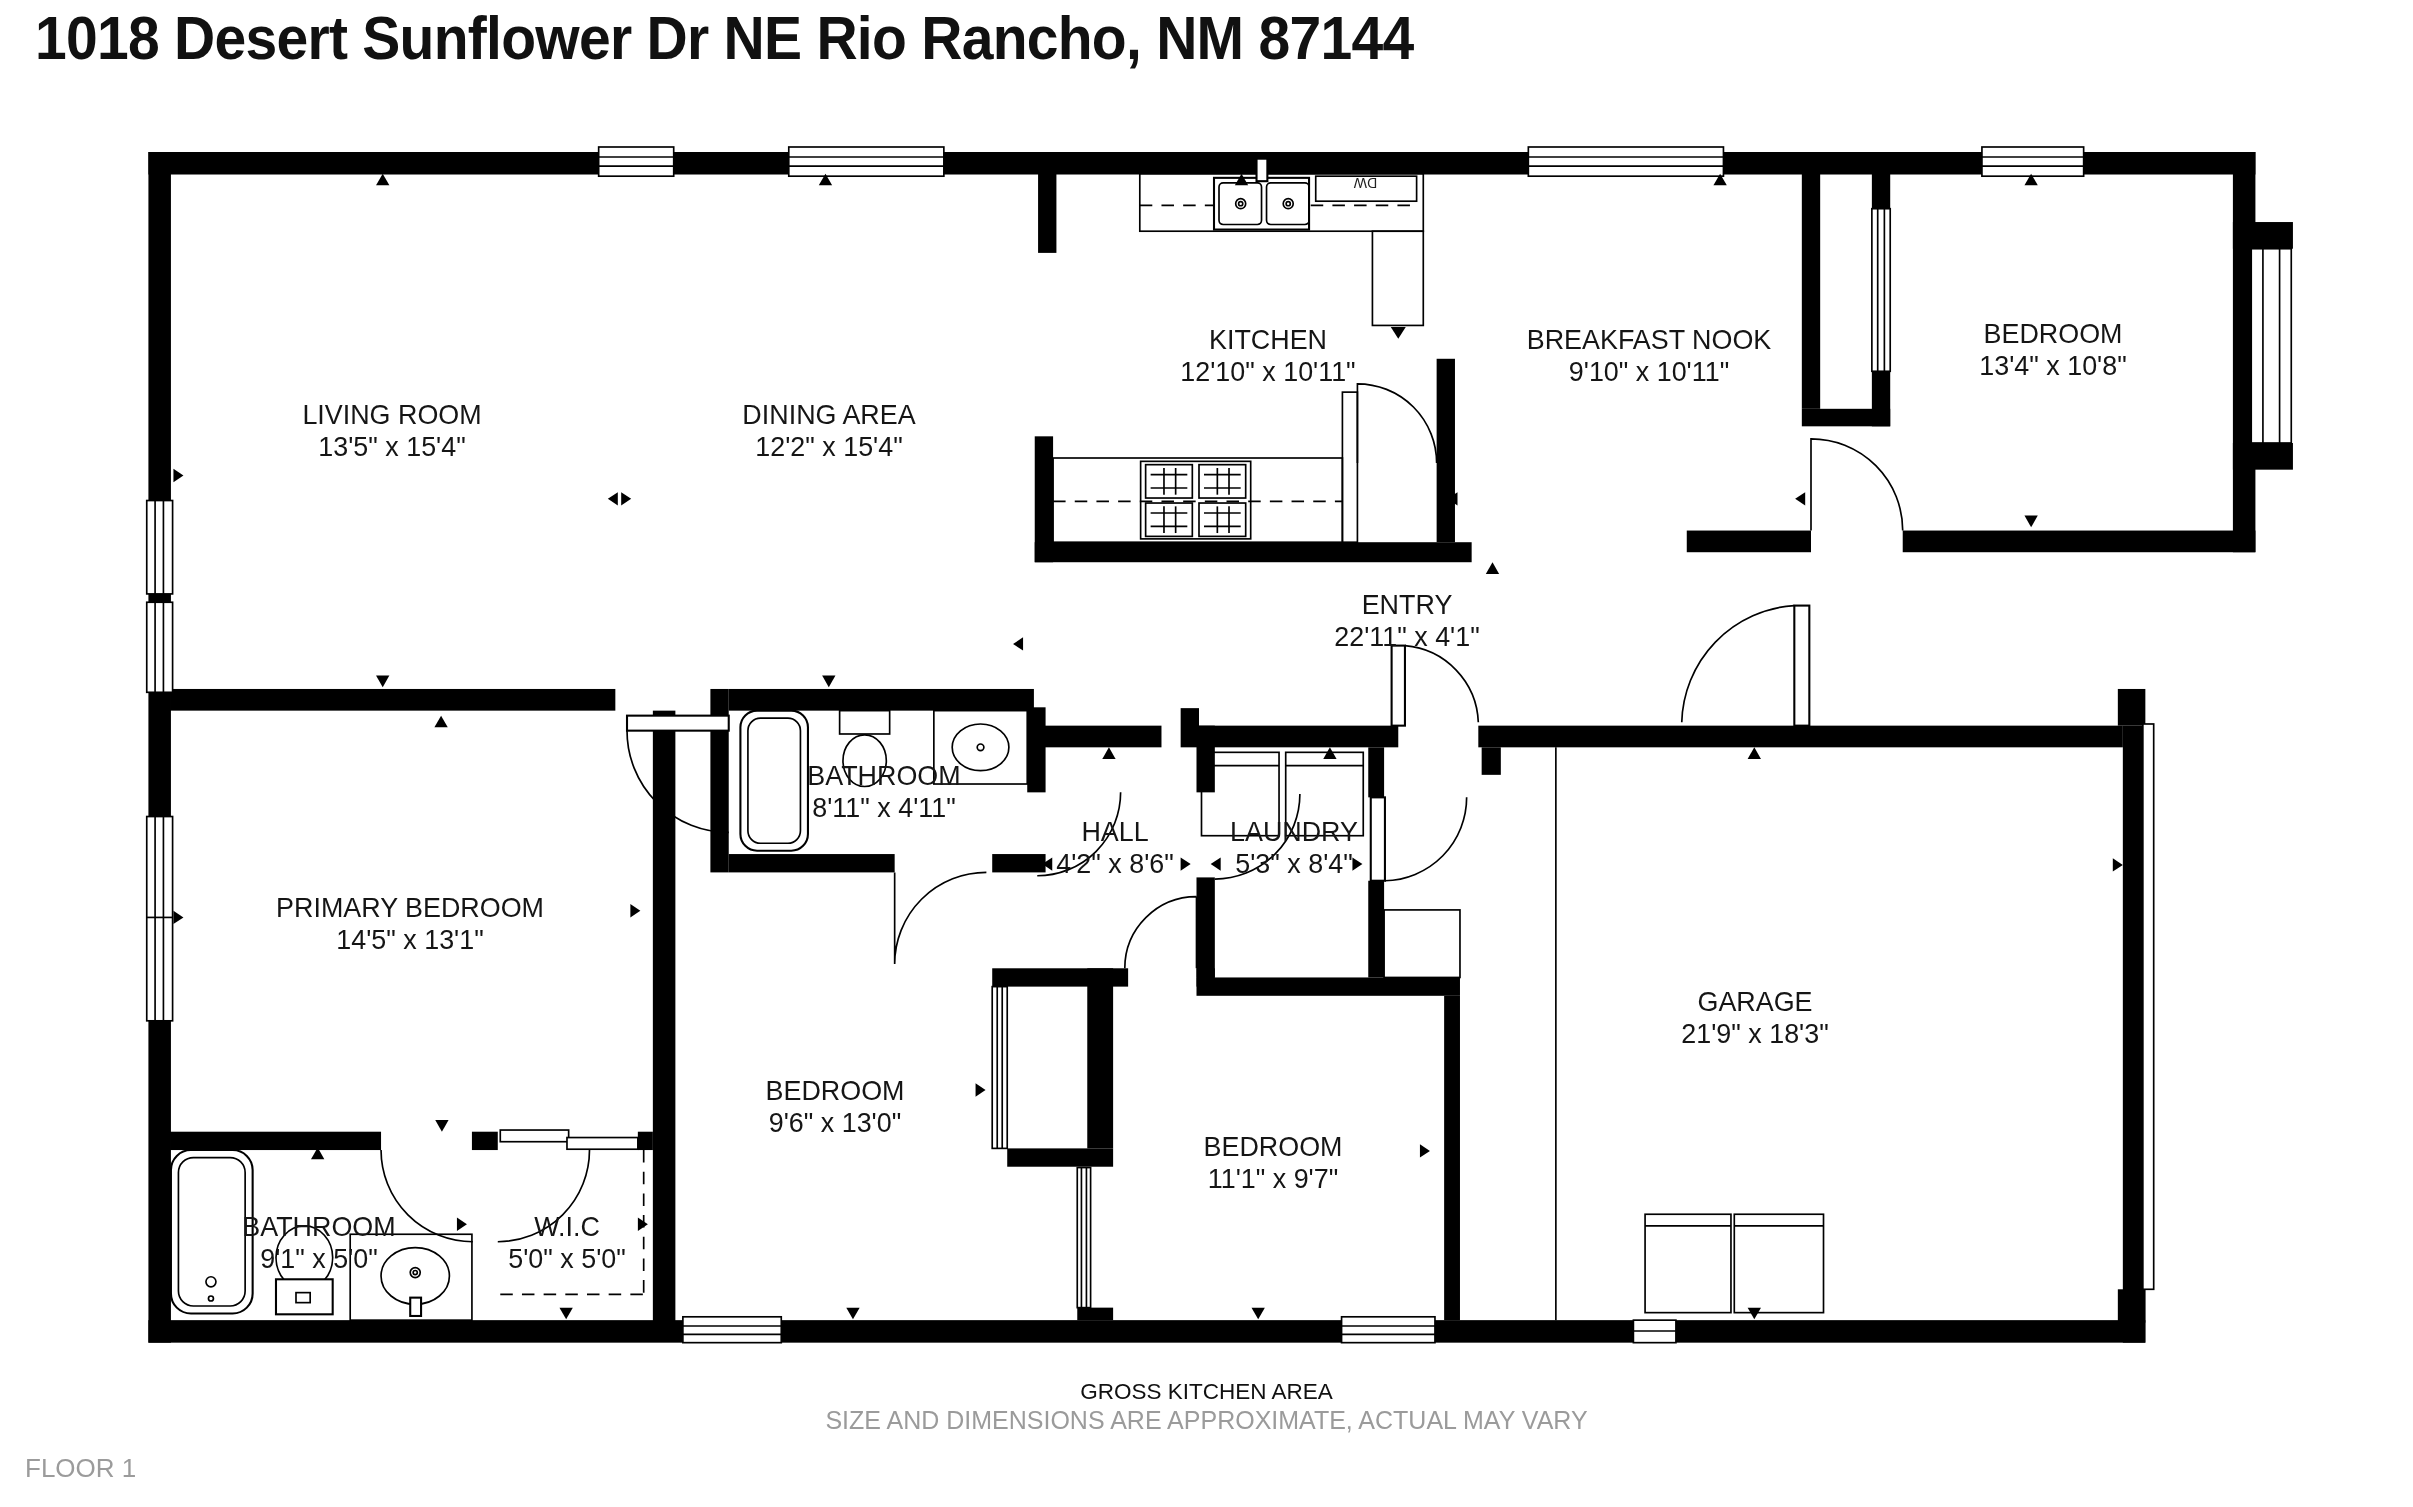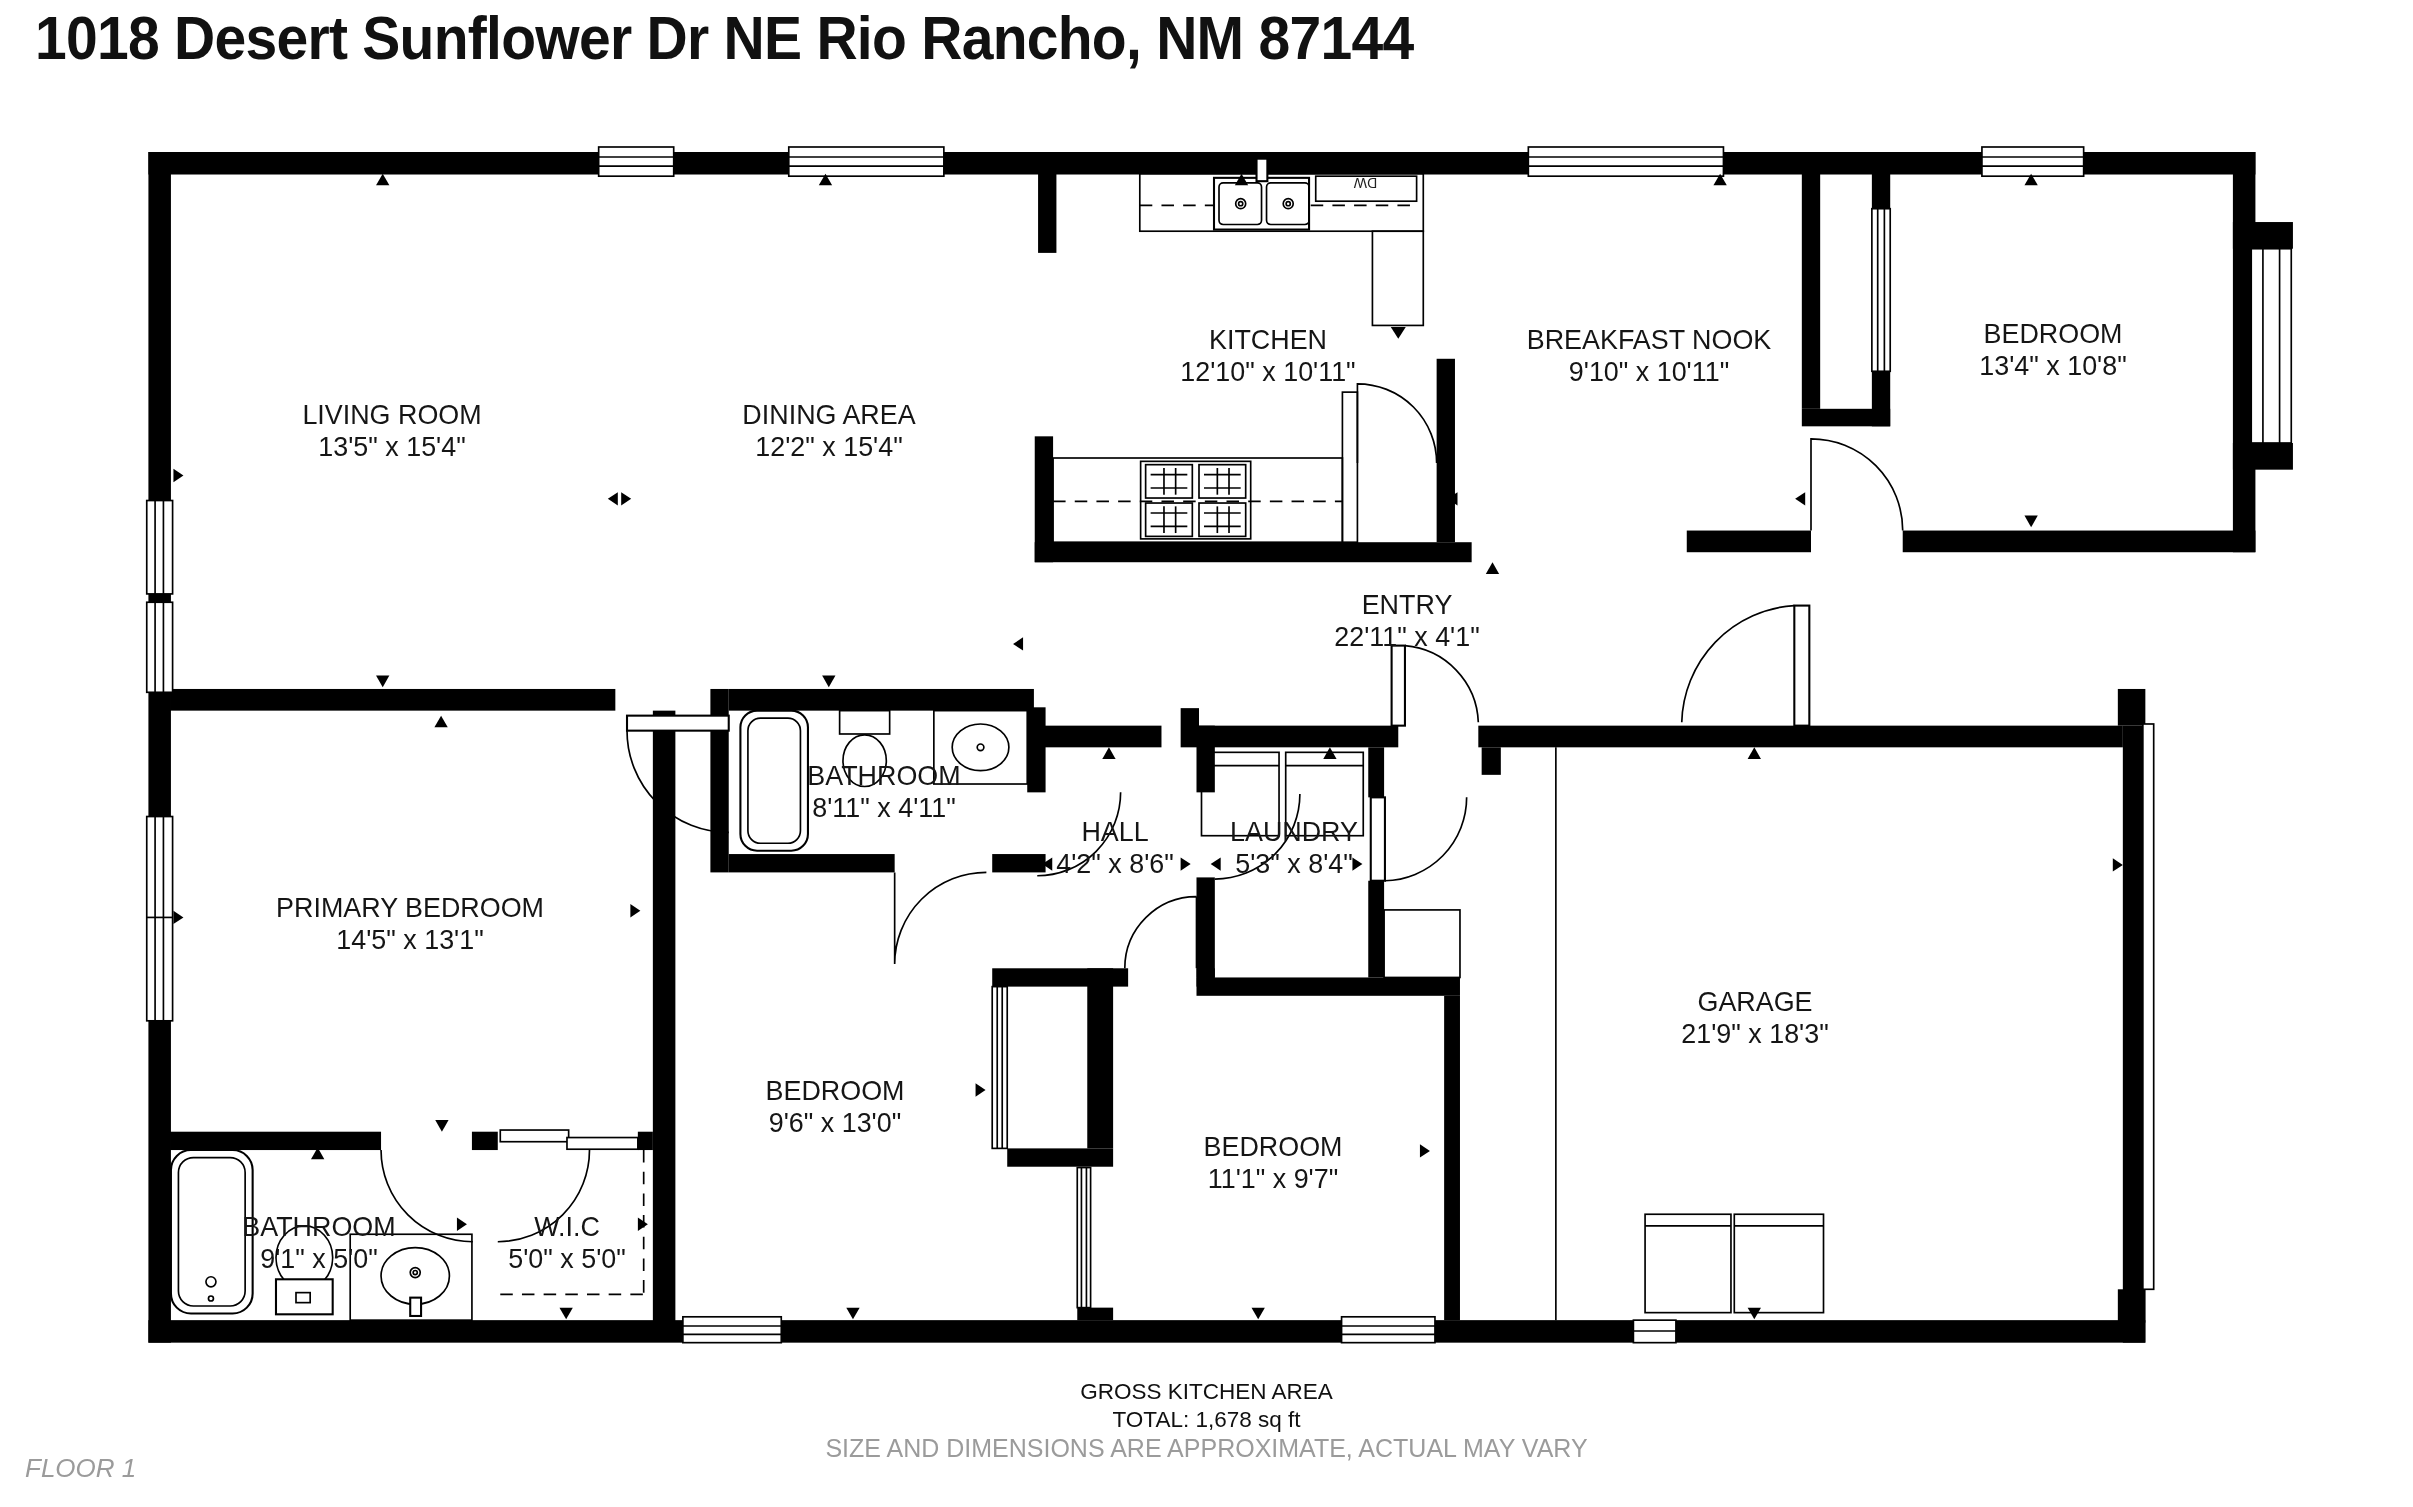--- a/index.html
+++ b/index.html
@@ -21,21 +21,21 @@
   #dw-label{
     position:absolute;left:1344px;top:175px;width:43px;text-align:center;font-size:14px;color:#222;
     transform:rotate(180deg);
   }
   #footer{
     position:absolute;left:0;top:1378px;width:2413px;text-align:center;color:#111;
     font-size:22.5px;line-height:27.5px;
   }
   #footer .disclaimer{color:#9b9b9b;font-size:25px;margin-top:1.7px;}
   #floor-label{
-    position:absolute;left:25px;top:1453px;color:#9b9b9b;font-size:26px;font-style:italic;
+    position:absolute;left:25px;top:1453px;color:#9b9b9b;font-size:26px;
   }
   .wall{fill:#000;stroke:none;}
   .fx{fill:#fff;stroke:#000;stroke-width:2.5;}
   .fxthin{fill:none;stroke:#000;stroke-width:2;}
   .arc{fill:none;stroke:#000;stroke-width:2;}
   .dash{fill:none;stroke:#000;stroke-width:2;stroke-dasharray:15 11;}
   .mk{fill:#000;}
   .win{fill:#fff;stroke:#000;stroke-width:2;}
   .wline{stroke:#000;stroke-width:2;}
 </style>
@@ -467,18 +467,17 @@
     <div class="room" style="left: 567px; top: 1211px;">
       <div class="rn">W.I.C</div>
       <div class="rd">5'0" x 5'0"</div>
     </div>
   </div>
 
 <div id="dw-label">DW</div>
 
 <div id="footer">
   <div>GROSS KITCHEN AREA</div>
-  <div>TOTAL: 1,678 sq ft</div>
   <div class="disclaimer">SIZE AND DIMENSIONS ARE APPROXIMATE, ACTUAL MAY VARY</div>
 </div>
 
 <div id="floor-label">FLOOR 1</div>
 
 
 </body></html>

